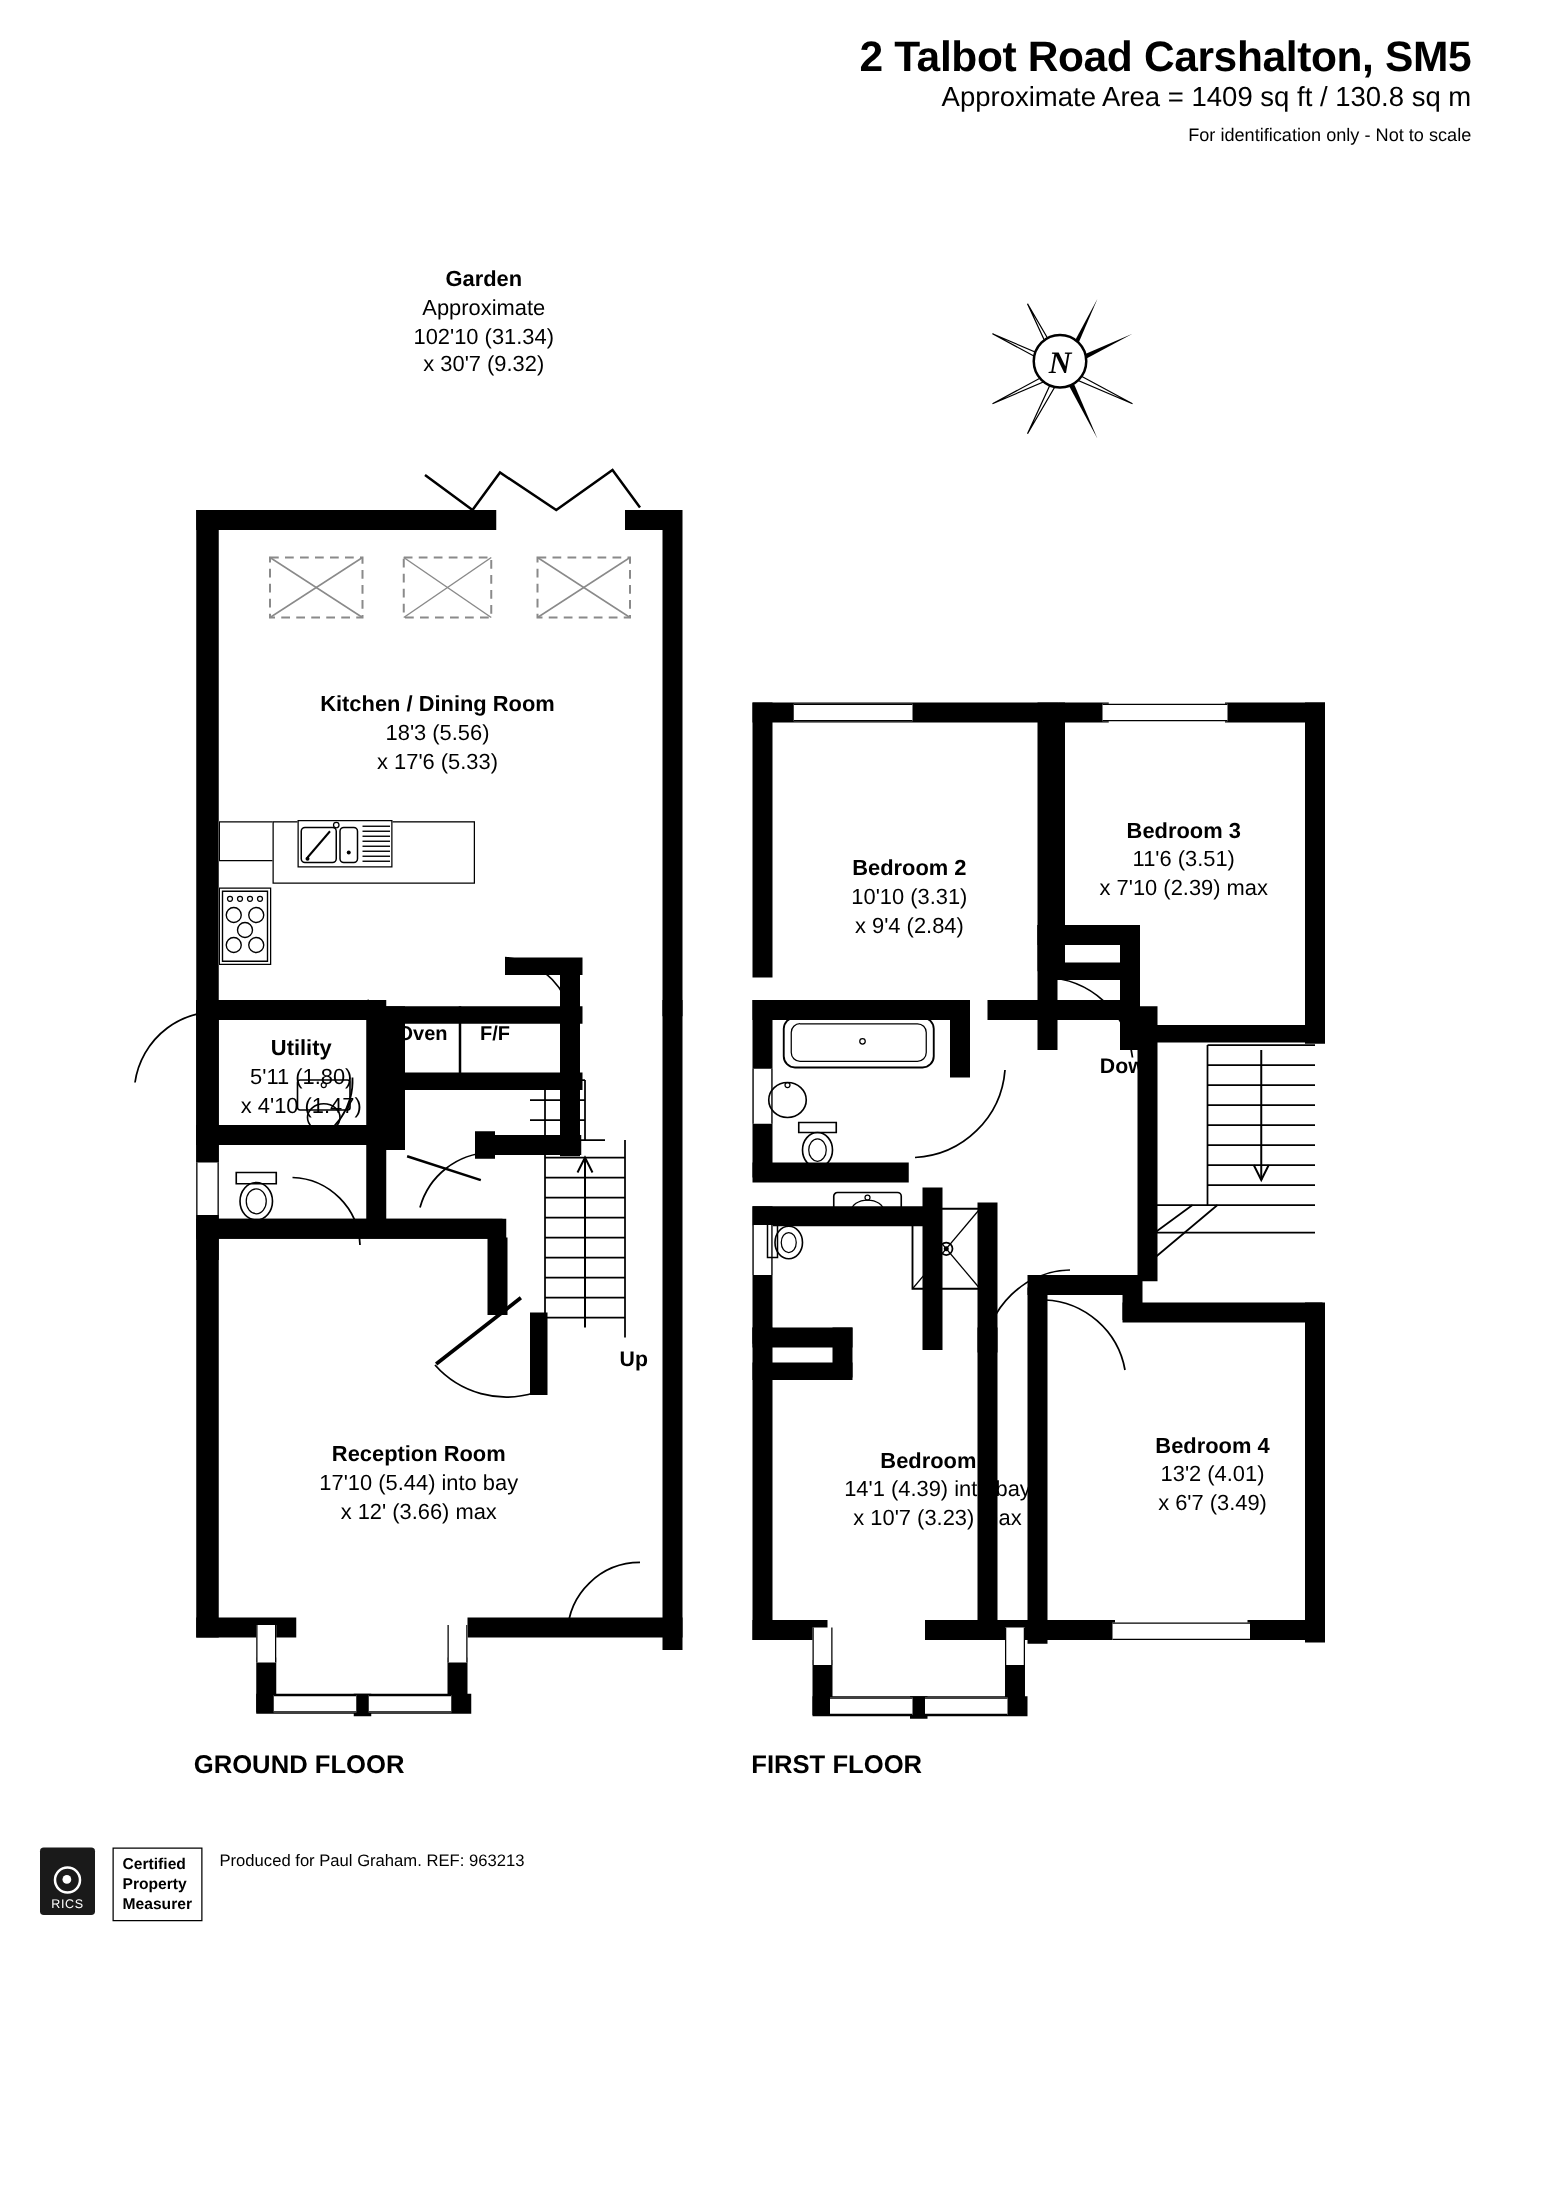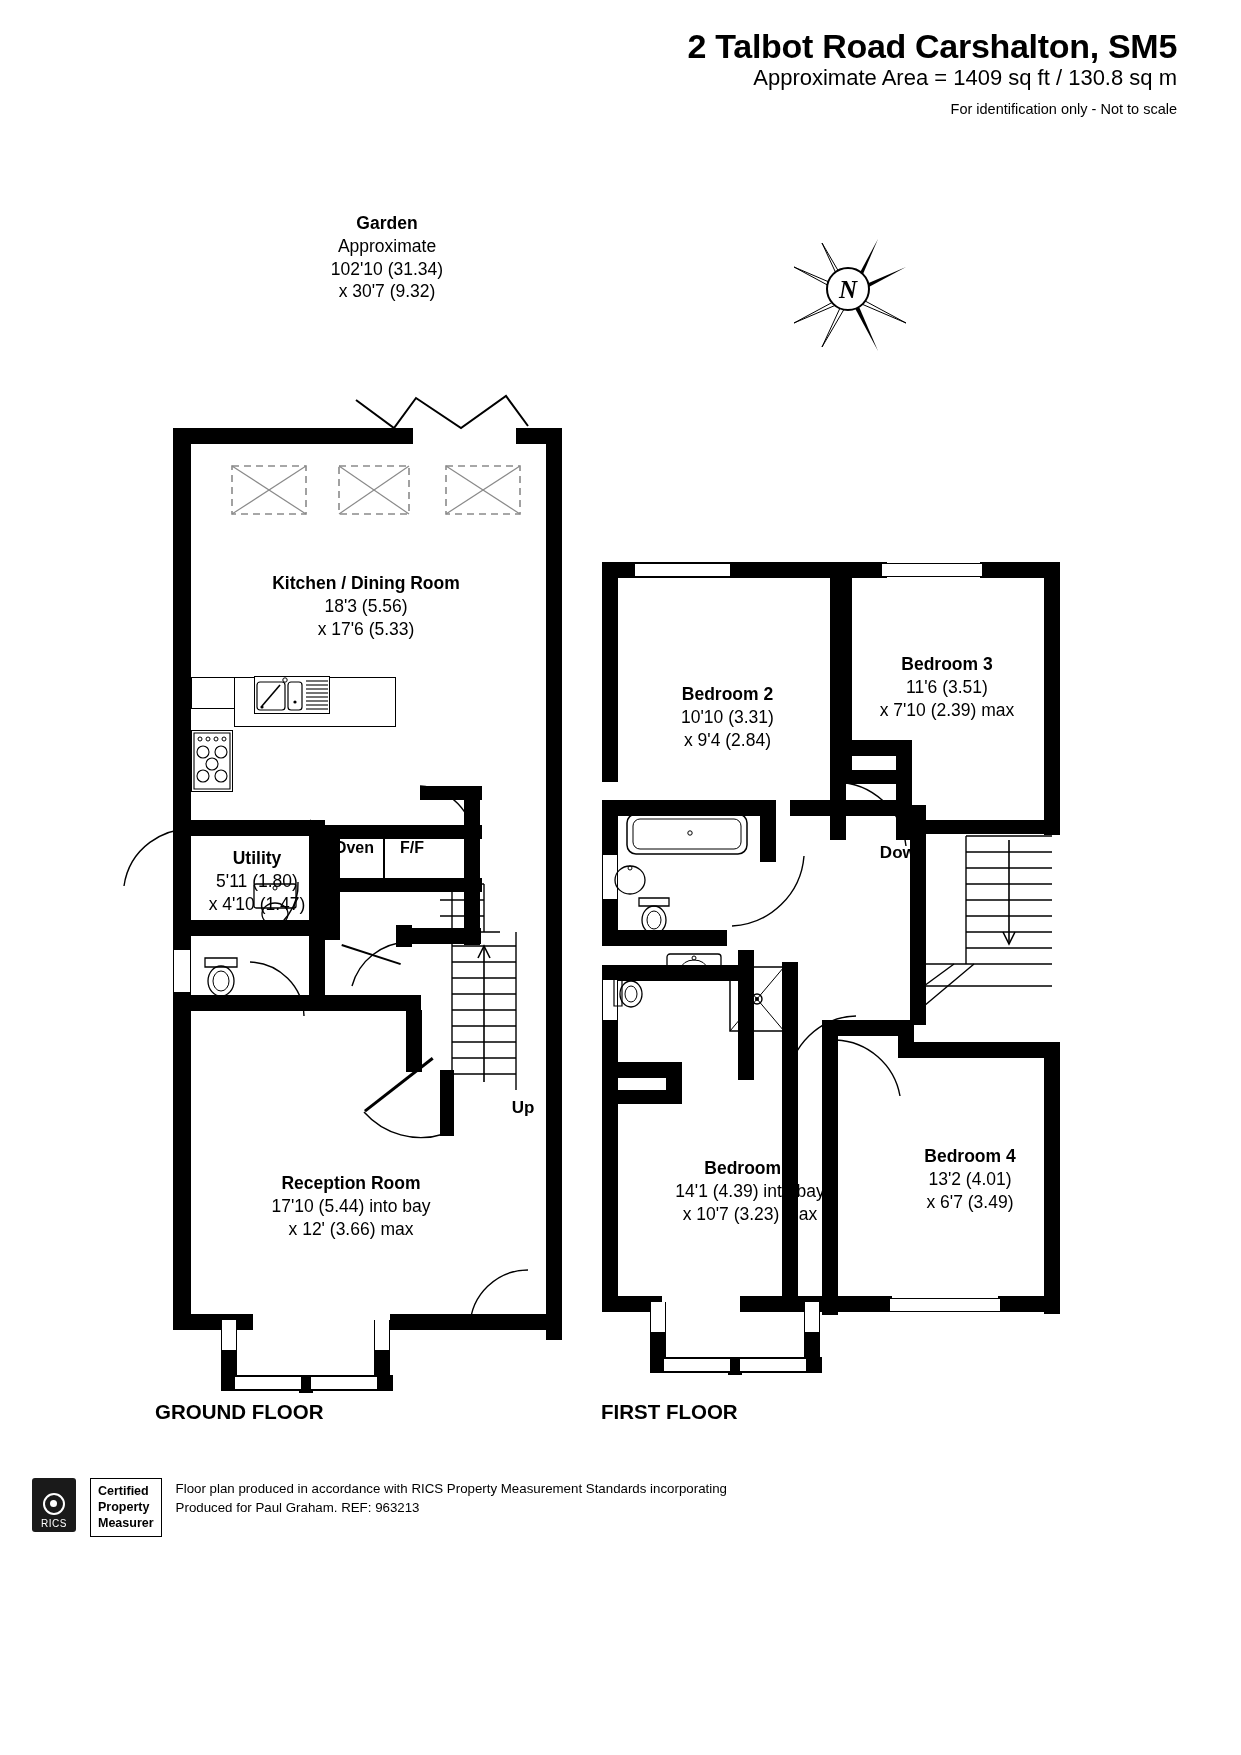--- a/index.html
+++ b/index.html
@@ -84,21 +84,21 @@
     <polygon points="60,64 32,112 56,60" fill="#fff" stroke="#000" stroke-width="1"></polygon>
     <polygon points="56,60 4,32 60,56" fill="#fff" stroke="#000" stroke-width="1"></polygon>
     <polygon points="64,60 116,32 60,56" fill="#000"></polygon>
     <polygon points="56,60 4,88 60,64" fill="#fff" stroke="#000" stroke-width="1"></polygon>
     <polygon points="64,60 116,88 60,64" fill="#fff" stroke="#000" stroke-width="1"></polygon>
     <circle cx="58" cy="54" r="21" fill="#fff" stroke="#000" stroke-width="2"></circle>
     <text x="58" y="63" font-family="Liberation Serif, serif" font-size="25" font-style="italic" font-weight="bold" text-anchor="middle" fill="#000">N</text>
   </svg>
 </div>
 
-<div class="abs" id="ground-floor-plan" style="left:16px; top:0; width:620px; height:1400px;margin-top:20px;">
+<div class="abs" id="ground-floor-plan" style="left:0; top:0; width:620px; height:1400px;">
 
   <svg class="overlay" style="left:340px; top:370px;" width="190" height="50">
     <polyline points="0,10 38,38 60,8 105,38 150,6 172,36" fill="none" stroke="#000" stroke-width="2"></polyline>
   </svg>
 
   <div class="wall" style="left:157px; top:408px; width:18px; height:600px;"></div>
   <div class="wall" style="left:157px; top:408px; width:240px; height:16px;"></div>
   <div class="wall" style="left:500px; top:408px; width:45px; height:16px;"></div>
   <div class="wall" style="left:530px; top:408px; width:16px; height:405px;"></div>
 
@@ -453,16 +453,15 @@
   <div id="rics-logo">
     <div class="dot"></div>
     <div class="rtx">RICS</div>
   </div>
   <div id="cert-box">
     <div>Certified</div>
     <div>Property</div>
     <div>Measurer</div>
   </div>
   <div id="footer-text">
-    <div>Floor plan produced in accordance with RICS Property Measurement Standards incorporating</div>
     <div>Produced for Paul Graham.   REF:  963213</div>
   </div>
 </div>
 
 </body></html>

